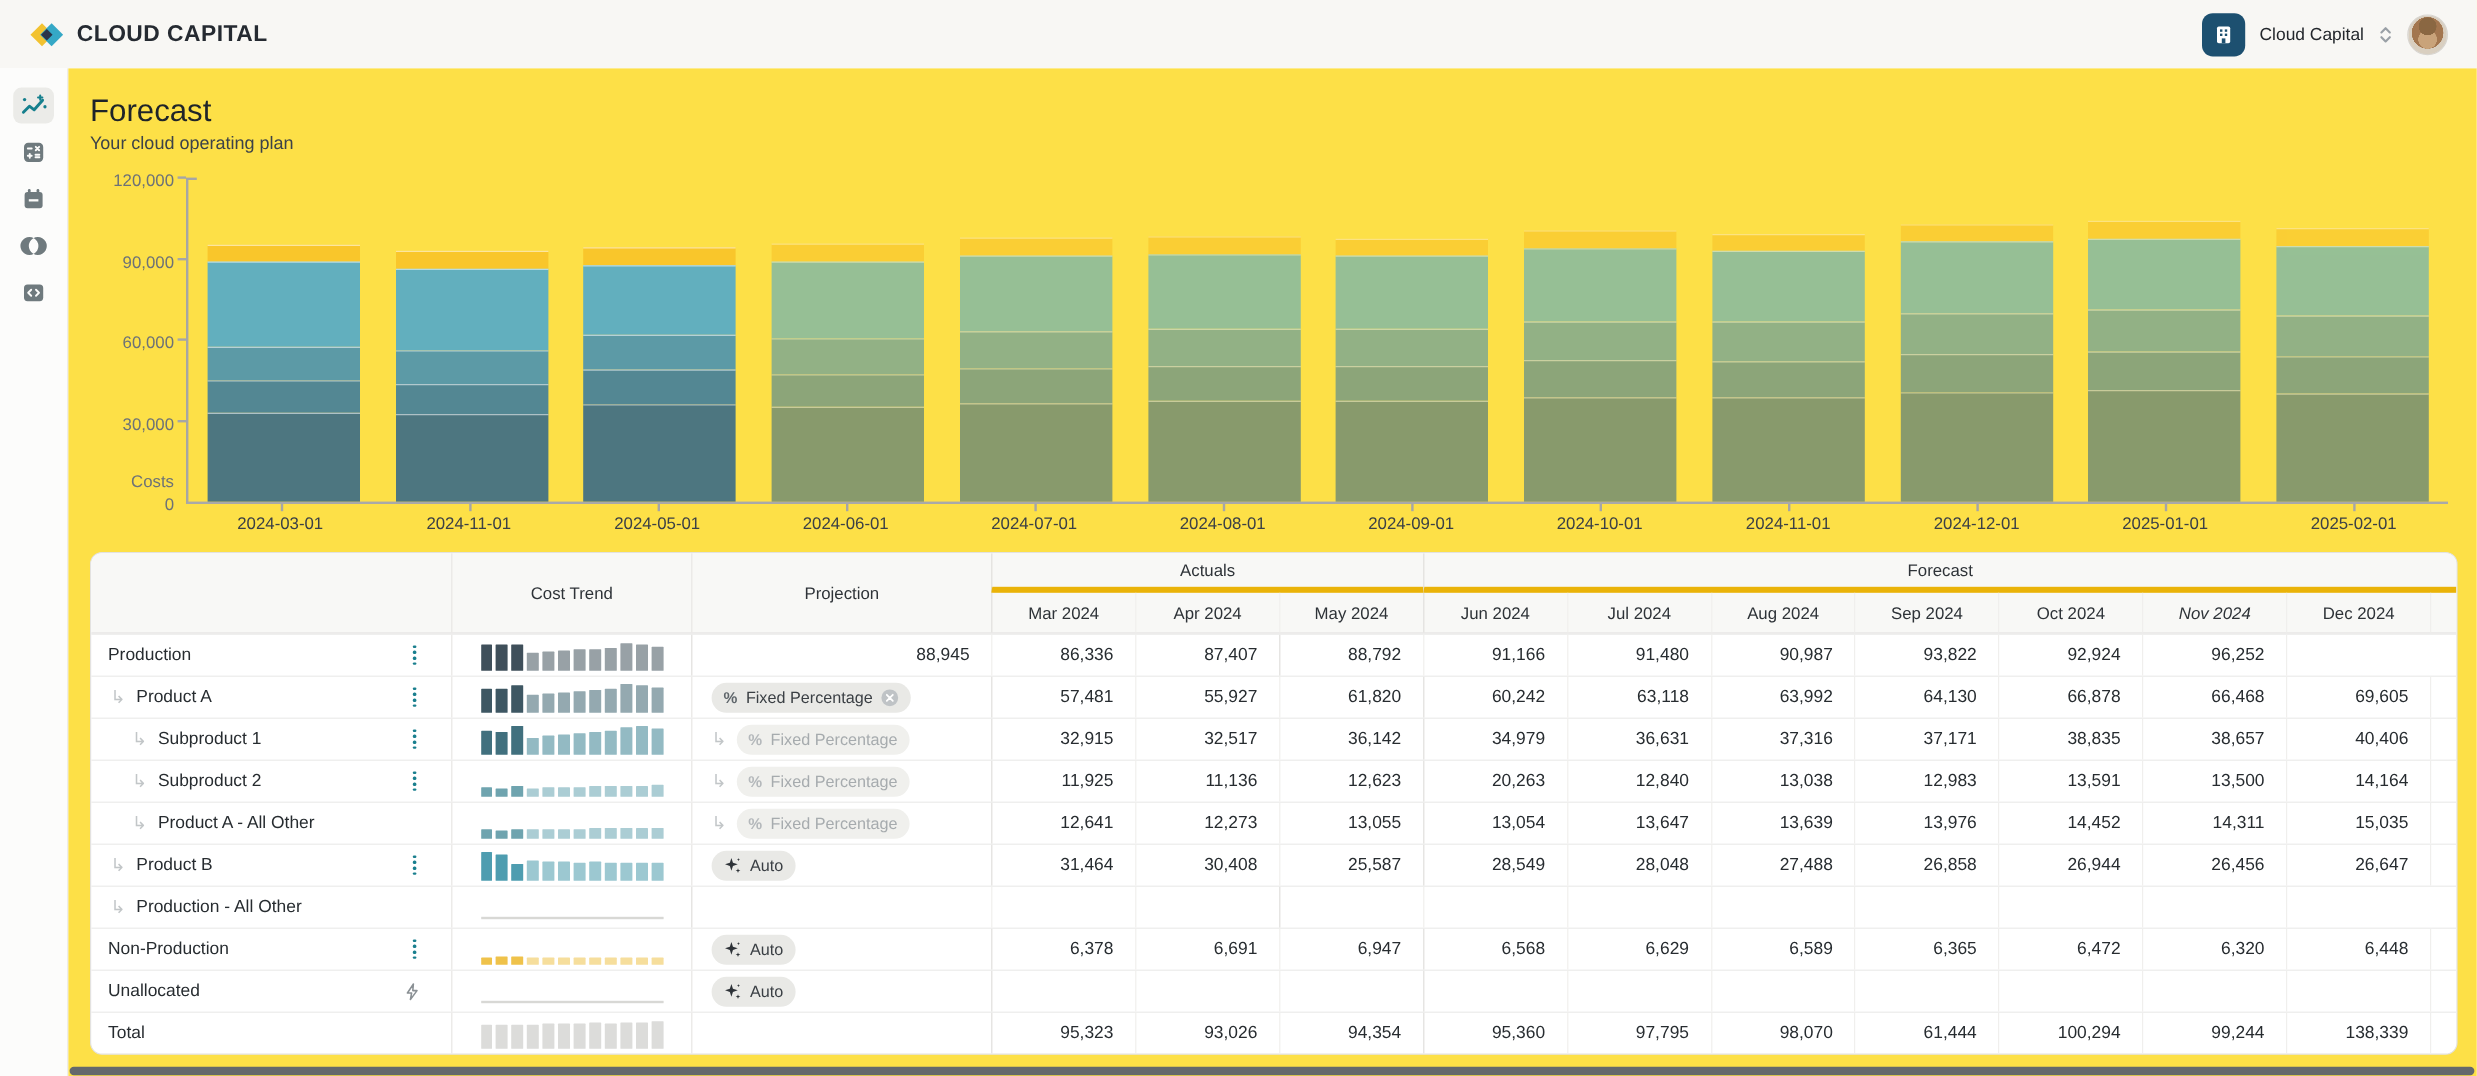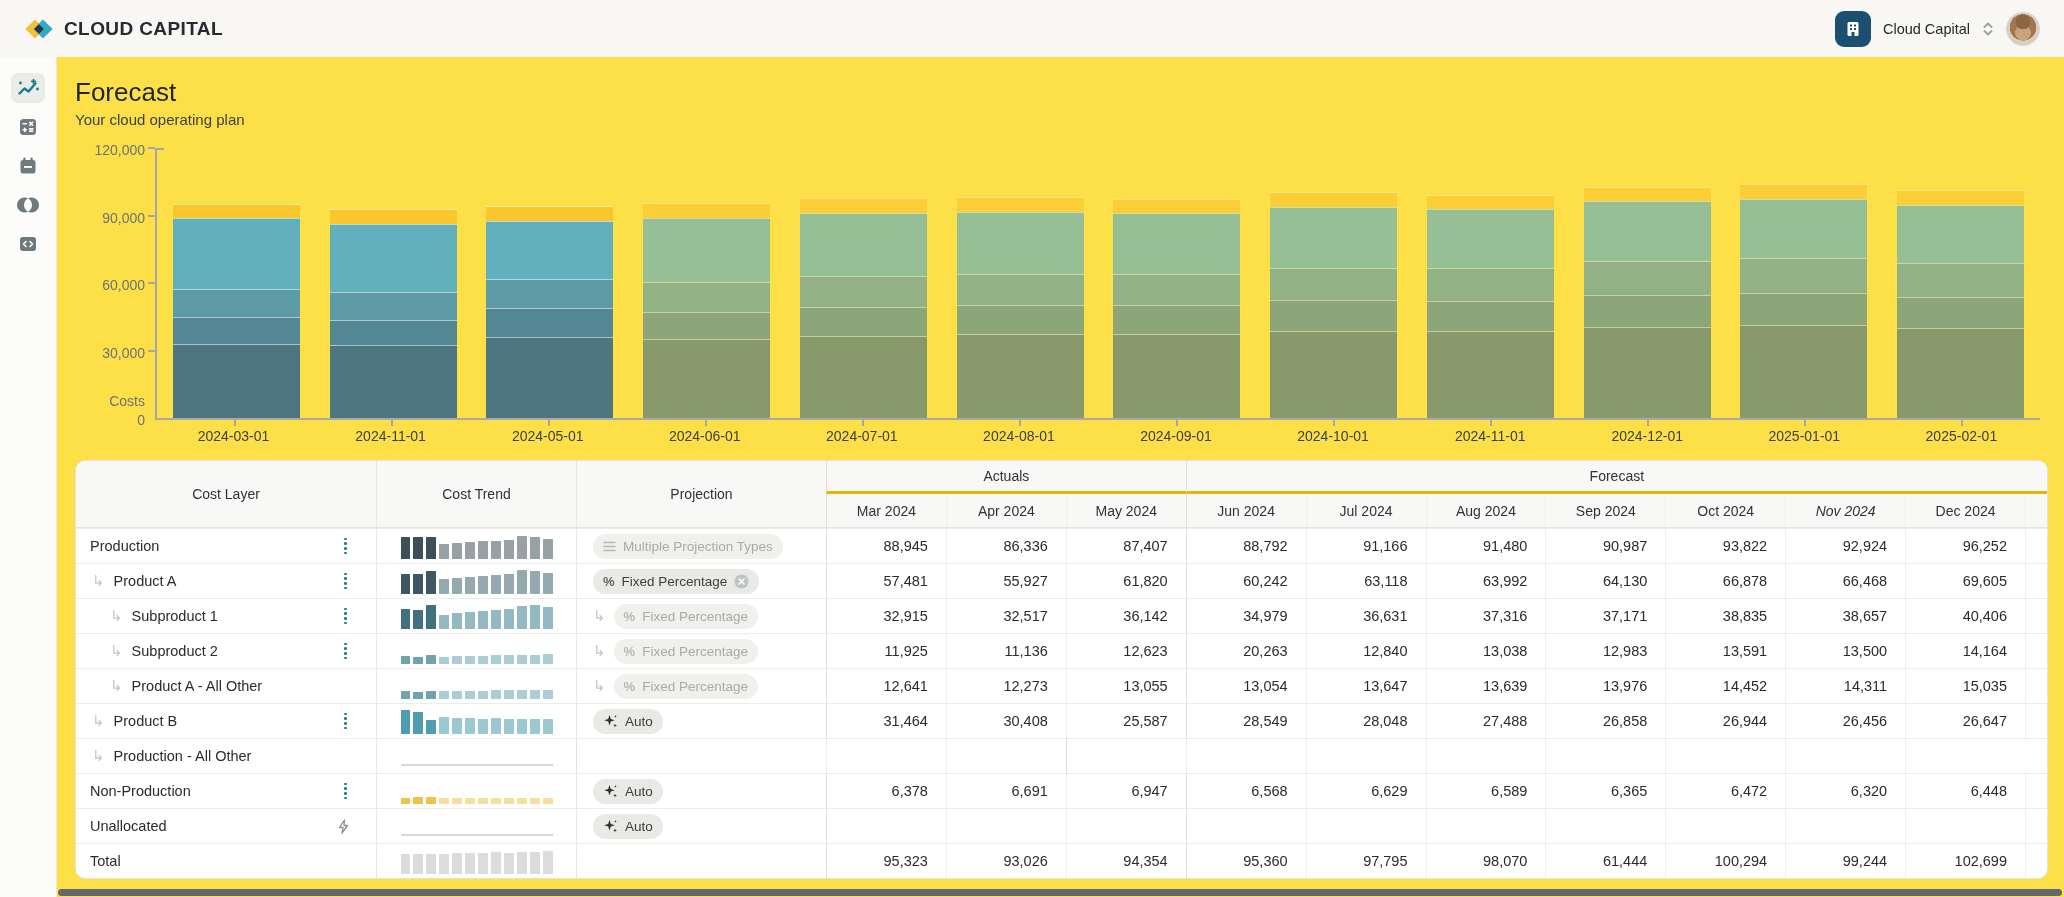--- a/index.html
+++ b/index.html
@@ -48,21 +48,21 @@
   .xtick { position:absolute; bottom:-8px; width:2px; height:6px; background:#a6a6a6; }
   .xlabels { position:absolute; left:80px; right:8px; top:294px; display:flex; }
   .xlab { flex:1; text-align:center; font-size:14px; color:#3b4046; }
   
   #cost-table { margin-top:8px; border:1px solid #e3e2e0; border-radius:10px;
                 overflow:hidden; background:#fff; }
   .grid { display:grid; grid-template-columns:300px 200px 250px repeat(10,1fr) 22px; }
   #thead { grid-auto-rows:33px; background:#f8f8f6; border-bottom:1px solid #e4e3e1;
            font-size:14px; color:#2e3338; }
   .hcell,.hgroup,.hmonth { display:flex; align-items:center; justify-content:center; }
-  .hgroup { border-bottom:3px solid #eab308; }
+  .hgroup { border-bottom:5px solid #eab308; }
   .bl-light { border-left:1px solid #f0efed; }
   .bl-mid   { border-left:1px solid #e8e7e4; }
   .bl-strong{ border-left:1px solid #e0dfdc; }
   .trow { height:35px; border-top:1px solid #ececea; font-size:14.5px; color:#272c30;
           align-items:stretch; }
   .trow:first-child { border-top:none; }
   .c { display:flex; align-items:center; }
   .c.num { justify-content:flex-end; padding-right:18px; }
   .labelcell { padding-left:14px; }
   .ind-arrow { color:#c2c6c8; font-size:15px; margin-right:9px; }
@@ -323,21 +323,20 @@
           <div class="xlab">2024-09-01</div>
           <div class="xlab">2024-10-01</div>
           <div class="xlab">2024-11-01</div>
           <div class="xlab">2024-12-01</div>
           <div class="xlab">2025-01-01</div>
           <div class="xlab">2025-02-01</div>
         </div>
       </div>
     <section id="cost-table">
         <div class="grid" id="thead">
-          <div class="hcell" style="grid-area: 1 / 1 / span 2;">Cost Layer</div>
           <div class="hcell bl-mid" style="grid-area: 1 / 2 / span 2;">Cost Trend</div>
           <div class="hcell bl-mid" style="grid-area: 1 / 3 / span 2;">Projection</div>
           <div class="hgroup bl-strong" style="grid-area: 1 / 4 / auto / span 3;">Actuals</div>
           <div class="hgroup bl-strong" style="grid-area: 1 / 7 / auto / span 8;">Forecast</div>
           <div class="hmonth bl-strong" style="grid-area: 2 / 4;">Mar 2024</div>
           <div class="hmonth bl-light" style="grid-area: 2 / 5;">Apr 2024</div>
           <div class="hmonth bl-light" style="grid-area: 2 / 6;">May 2024</div>
           <div class="hmonth bl-strong" style="grid-area: 2 / 7;">Jun 2024</div>
           <div class="hmonth bl-light" style="grid-area: 2 / 8;">Jul 2024</div>
           <div class="hmonth bl-light" style="grid-area: 2 / 9;">Aug 2024</div>
@@ -366,30 +365,20 @@
               <b style="height: 15.75px; background: rgb(152, 161, 166);"></b>
               <b style="height: 16.5px; background: rgb(152, 161, 166);"></b>
               <b style="height: 17.25px; background: rgb(152, 161, 166);"></b>
               <b style="height: 18px; background: rgb(152, 161, 166);"></b>
               <b style="height: 19px; background: rgb(152, 161, 166);"></b>
               <b style="height: 23px; background: rgb(152, 161, 166);"></b>
               <b style="height: 21.5px; background: rgb(152, 161, 166);"></b>
               <b style="height: 20px; background: rgb(152, 161, 166);"></b>
             </div>
           </div>
-          <div class="c projcell bl-mid">
-            <span class="pill muted">
-              <span class="picon">
-                <svg width="13" height="11" viewBox="0 0 13 11" fill="none" stroke="currentColor" stroke-width="1.6" stroke-linecap="round">
-                  <path d="M1 1.5 h11 M1 5.5 h11 M1 9.5 h11"></path>
-                </svg>
-              </span>
-              <span>Multiple Projection Types</span>
-            </span>
-          </div>
           <div class="c num bl-strong">88,945</div>
           <div class="c num bl-light">86,336</div>
           <div class="c num bl-light">87,407</div>
           <div class="c num bl-strong">88,792</div>
           <div class="c num bl-light">91,166</div>
           <div class="c num bl-light">91,480</div>
           <div class="c num bl-light">90,987</div>
           <div class="c num bl-light">93,822</div>
           <div class="c num bl-light">92,924</div>
           <div class="c num bl-light">96,252</div>
@@ -766,21 +755,21 @@
           <div class="c projcell bl-mid"></div>
           <div class="c num bl-strong">95,323</div>
           <div class="c num bl-light">93,026</div>
           <div class="c num bl-light">94,354</div>
           <div class="c num bl-strong">95,360</div>
           <div class="c num bl-light">97,795</div>
           <div class="c num bl-light">98,070</div>
           <div class="c num bl-light">61,444</div>
           <div class="c num bl-light">100,294</div>
           <div class="c num bl-light">99,244</div>
-          <div class="c num bl-light">102,699</div>
+          <div class="c num bl-light">138,339</div>
           <div class="c bl-light"></div>
         </div>
       </section>
   </main>
 </div>
 
 <div class="hscroll">
   <div class="hthumb"></div>
 </div>
 

